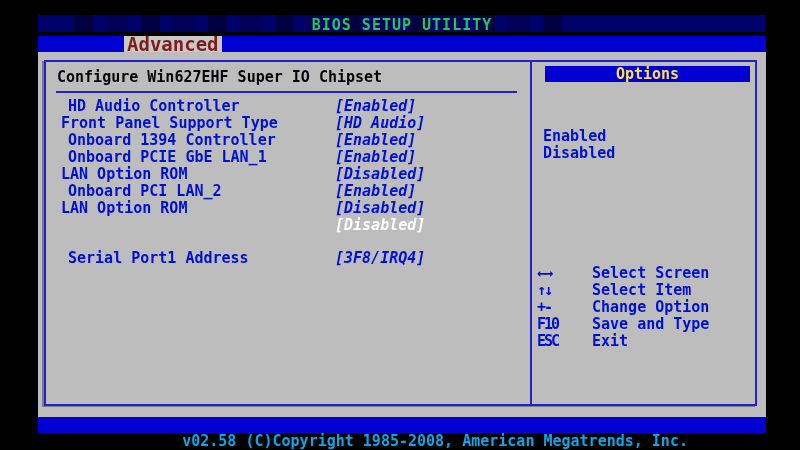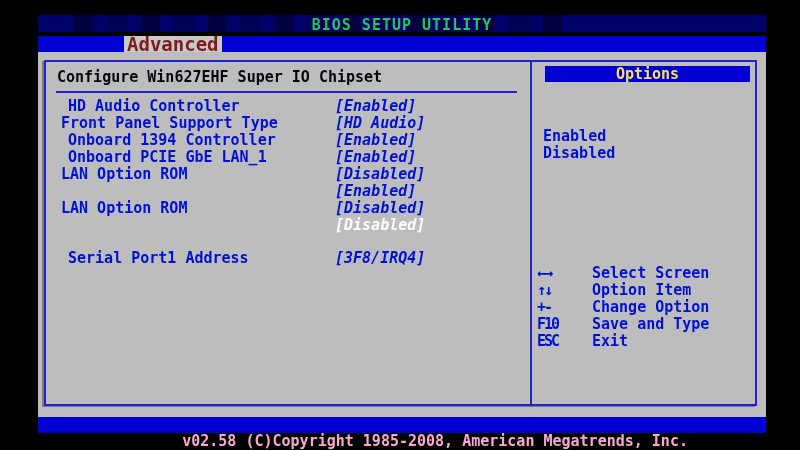--- a/index.html
+++ b/index.html
@@ -47,21 +47,21 @@
   .options{position:absolute;left:11px;top:36px;margin-top:30px;}
   .option{height:17px;line-height:17px;font-size:15px;color:#0011d4;white-space:pre;}
 
   .keyhelp{position:absolute;left:0;top:203px;width:100%;}
   .key-row{position:relative;height:17px;line-height:17px;font-size:15px;color:#0011d4;white-space:pre;}
   .key-row .key{position:absolute;left:5px;top:0;letter-spacing:-2px;}
   .key-row .action{position:absolute;left:60px;top:0;}
 
   
   .footer{position:absolute;left:0;top:402px;width:100%;height:16px;background:#0000d2;
-          color:#f9a8d4;font-size:15px;line-height:16px;text-align:center;white-space:pre;padding-left:12px;}
+          color:#0ea5e9;font-size:15px;line-height:16px;text-align:center;white-space:pre;padding-left:12px;}
 </style>
 </head>
 <body>
 
 <div class="stage">
   <div class="screen">
 
     <div class="titlebar">
       <span>BIOS SETUP UTILITY</span>
     </div>
@@ -75,39 +75,39 @@
 
         <div class="left-pane">
           <div class="heading">Configure Win627EHF Super IO Chipset</div>
           <div class="heading-rule"></div>
           <div class="items" id="item-list">
               <div class="item-row"><span>HD Audio Controller</span><span class="val">[Enabled]</span></div>
               <div class="item-row indent"><span>Front Panel Support Type</span><span class="val">[HD Audio]</span></div>
               <div class="item-row"><span>Onboard 1394 Controller</span><span class="val">[Enabled]</span></div>
               <div class="item-row"><span>Onboard PCIE GbE LAN_1</span><span class="val">[Enabled]</span></div>
               <div class="item-row indent"><span>LAN Option ROM</span><span class="val">[Disabled]</span></div>
-              <div class="item-row"><span class="val">[Enabled]</span></div>
+              <div class="item-row"><span>Onboard PCI LAN_2</span><span class="val">[Enabled]</span></div>
               <div class="item-row indent"><span>LAN Option ROM</span><span class="val">[Disabled]</span></div>
               <div class="item-row selected"><span class="val">[Disabled]</span></div>
               <div class="item-row spacer"></div>
               <div class="item-row"><span>Serial Port1 Address</span><span class="val">[3F8/IRQ4]</span></div>
             </div>
         </div>
 
         <div class="divider"></div>
 
         <div class="right-pane">
           <div class="opt-title">Options</div>
           <div class="options" id="option-list">
               <div class="option">Enabled</div>
               <div class="option">Disabled</div>
             </div>
           <div class="keyhelp" id="keyhelp-list">
               <div class="key-row"><span class="key">←→</span><span class="action">Select Screen</span></div>
-              <div class="key-row"><span class="key">↑↓</span><span class="action">Option Item</span></div>
+              <div class="key-row"><span class="key">↑↓</span><span class="action">Select Item</span></div>
               <div class="key-row"><span class="key">+-</span><span class="action">Change Option</span></div>
               <div class="key-row"><span class="key">F10</span><span class="action">Save and Type</span></div>
               <div class="key-row"><span class="key">ESC</span><span class="action">Exit</span></div>
             </div>
         </div>
 
       </div>
     </div>
 
     <div class="footer">

